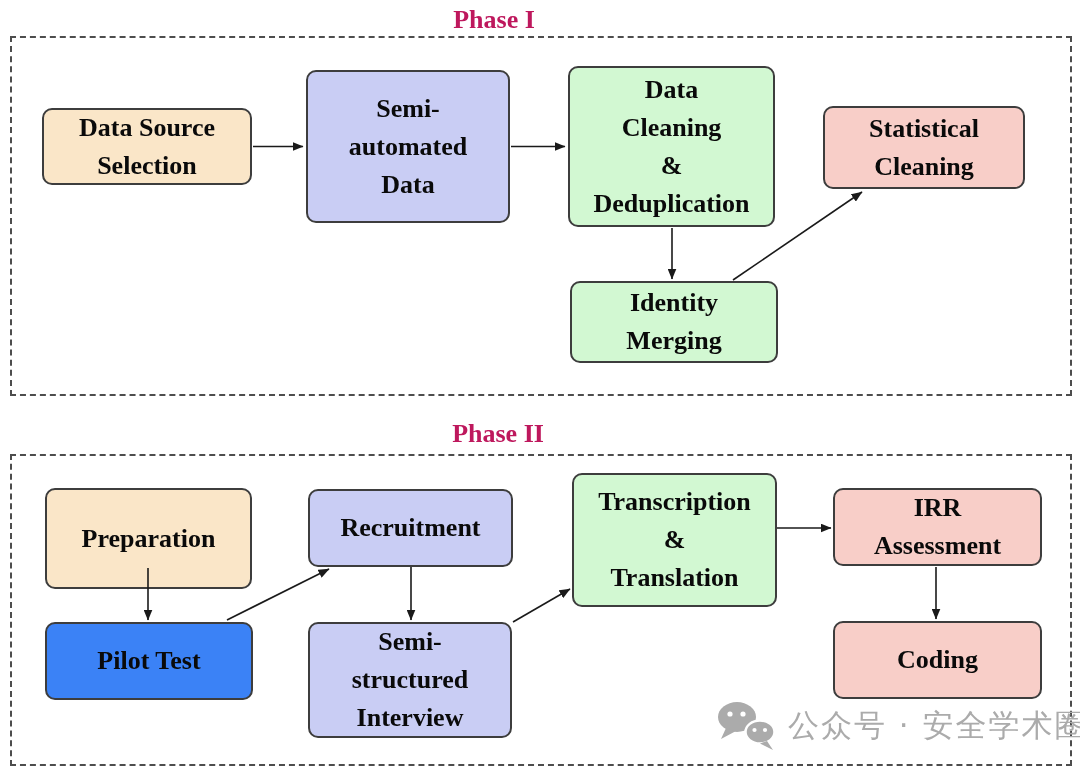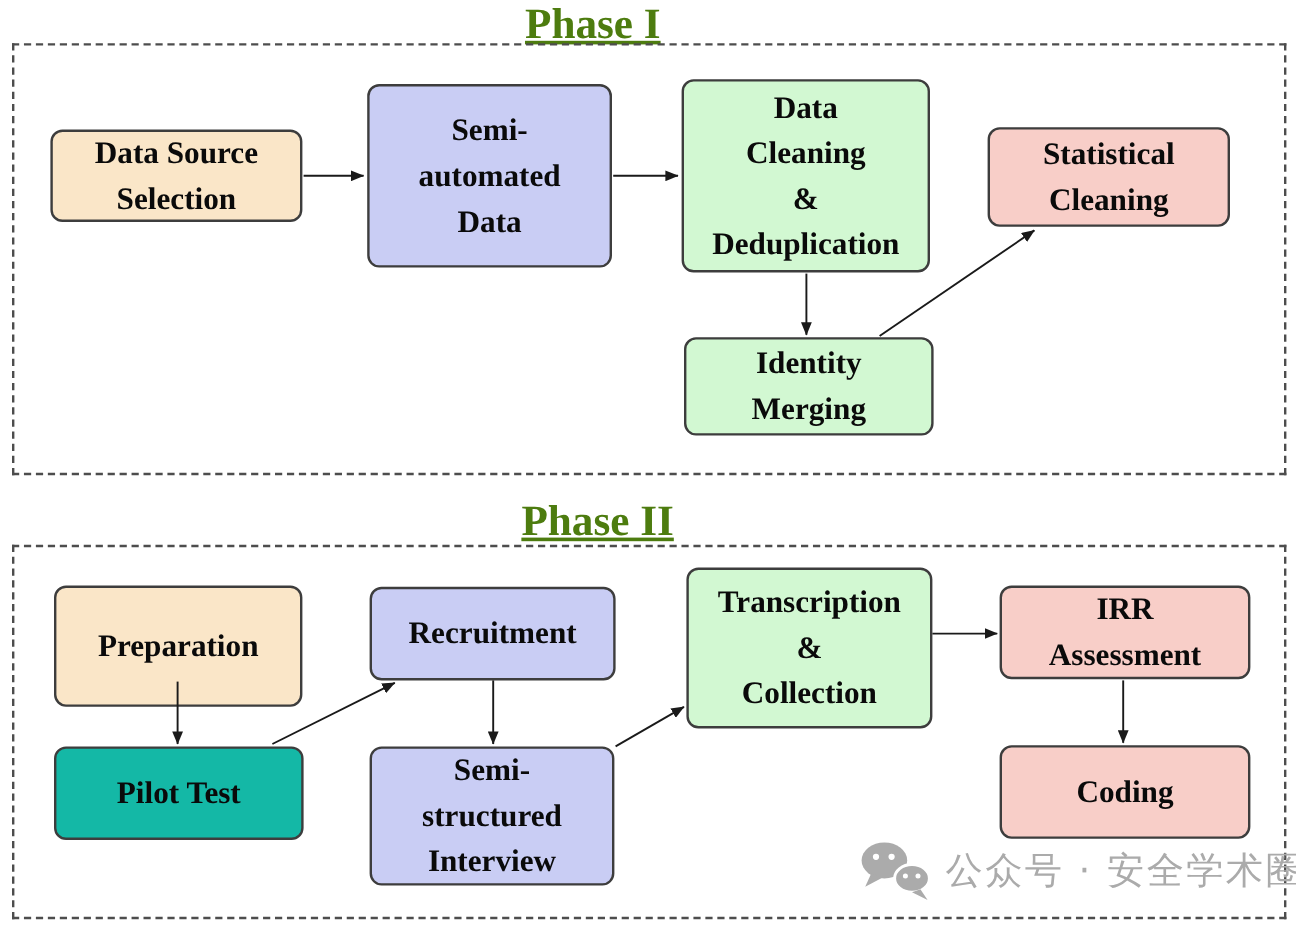--- a/index.html
+++ b/index.html
@@ -7,26 +7,25 @@
     position: relative;
     width: 1080px;
     height: 775px;
     background: #ffffff;
     font-family: "Liberation Serif", "DejaVu Serif", serif;
     overflow: hidden;
   }
   .phase-title {
     position: absolute;
     transform: translateX(-50%);
-    font-size: 36px;
+    font-size: 26px;
     font-weight: bold;
-    color: #4d7c0f;
+    color: #be185d;
     line-height: 36px;
     white-space: nowrap;
-    text-decoration: underline;
   }
   .phase-boundary {
     position: absolute;
     border: 2px dashed #4d4d4d;
     background: transparent;
   }
   .node {
     position: absolute;
     border: 2px solid #3d3d3d;
     border-radius: 10px;
@@ -111,21 +110,21 @@
 
   <div class="phase-title" style="left:498px; top:416px;">Phase II</div>
   <div class="phase-boundary" style="left:10px; top:454px; width:1058px; height:308px;"></div>
 
   <div class="node" style="left: 45px; top: 488px; width: 207px; height: 101px; background-color: rgb(250, 230, 200);">
     <div class="label">
       <div>Preparation</div>
     </div>
   </div>
 
-  <div class="node" style="left: 45px; top: 622px; width: 208px; height: 78px; background-color: #14b8a6;">
+  <div class="node" style="left: 45px; top: 622px; width: 208px; height: 78px; background-color: #3b82f6;">
     <div class="label">
       <div>Pilot Test</div>
     </div>
   </div>
 
   <div class="node" style="left: 308px; top: 489px; width: 205px; height: 78px; background-color: rgb(201, 205, 244);">
     <div class="label">
       <div>Recruitment</div>
     </div>
   </div>
@@ -135,21 +134,21 @@
       <div>Semi-</div>
       <div>structured</div>
       <div>Interview</div>
     </div>
   </div>
 
   <div class="node" style="left: 572px; top: 473px; width: 205px; height: 134px; background-color: rgb(210, 248, 210);">
     <div class="label">
       <div>Transcription</div>
       <div>&amp;</div>
-      <div>Collection</div>
+      <div>Translation</div>
     </div>
   </div>
 
   <div class="node" style="left: 833px; top: 488px; width: 209px; height: 78px; background-color: rgb(248, 206, 200);">
     <div class="label">
       <div>IRR</div>
       <div>Assessment</div>
     </div>
   </div>
 

